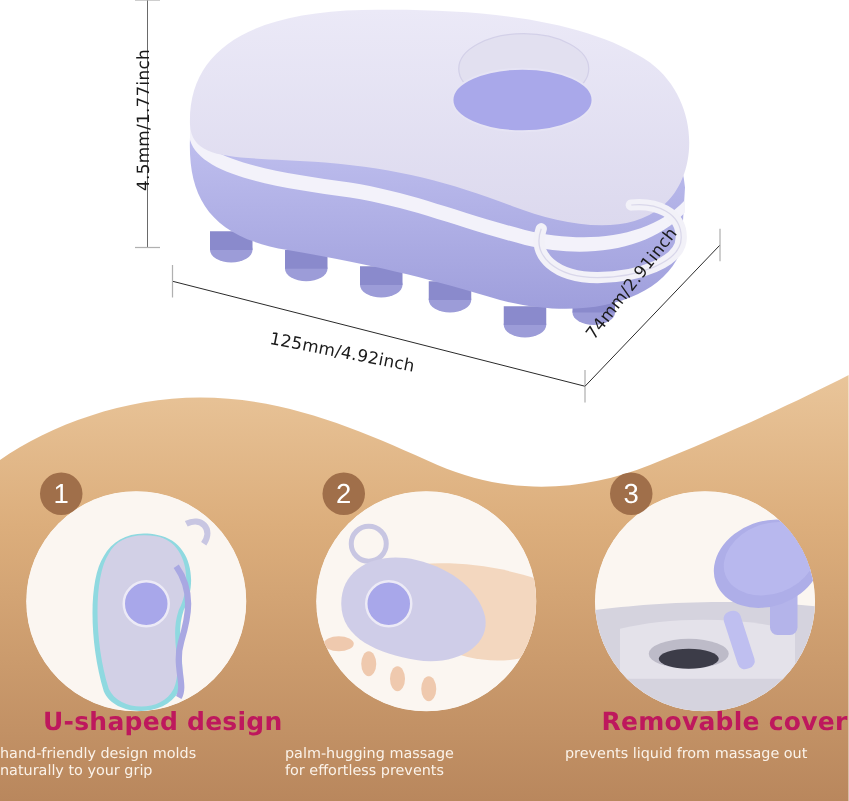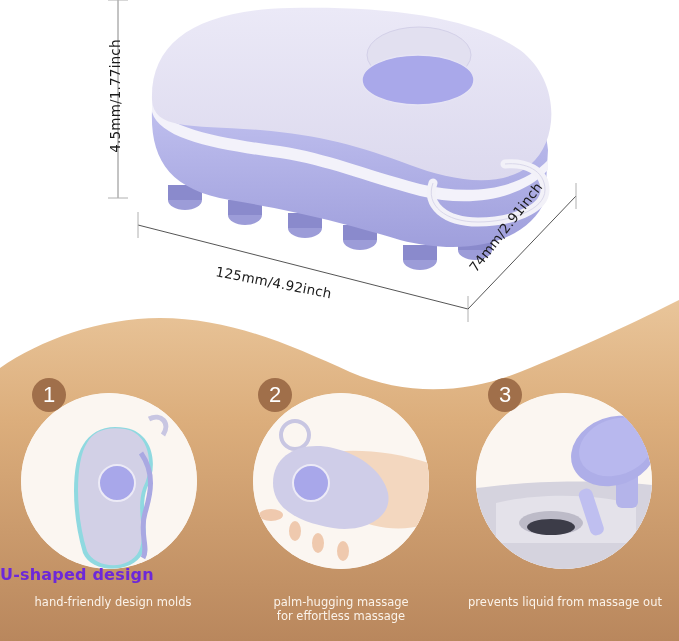--- a/index.html
+++ b/index.html
@@ -26,22 +26,22 @@
     .feature-circle { position: absolute; top: 18px; width: 176px; height: 176px; border-radius: 50%; background: #fbf6f1; overflow: hidden; }
     .feature-1 .feature-circle { left: 21px; }
     .feature-2 .feature-circle { left: 25px; }
     .feature-3 .feature-circle { left: 24px; }
 
     .badge { position: absolute; top: 3px; width: 34px; height: 34px; border-radius: 50%; background: #a06f4a; color: #ffffff; font-size: 22px; display: flex; align-items: center; justify-content: center; font-family: "Liberation Sans", sans-serif; z-index: 3; }
     .feature-1 .badge { left: 32px; }
     .feature-2 .badge { left: 30px; }
     .feature-3 .badge { left: 36px; }
 
-    .feature-title { position: absolute; top: 190px; left: 0; width: 100%; text-align: left; color: #6d28d9; font-size: 16px; font-weight: bold; font-family: "DejaVu Sans", sans-serif; letter-spacing: 0.2px; }
-    .feature-desc { position: absolute; top: 220px; left: 0; width: 100%; text-align: center; color: #fbf3ea; font-size: 11.5px; line-height: 14px; font-family: "DejaVu Sans", sans-serif; }
+    .feature-title { position: absolute; top: 190px; left: 0; width: 100%; text-align: right; color: #be185d; font-size: 20px; font-weight: bold; font-family: "DejaVu Sans", sans-serif; letter-spacing: 0.2px; }
+    .feature-desc { position: absolute; top: 220px; left: 0; width: 100%; text-align: left; color: #fbf3ea; font-size: 11.5px; line-height: 14px; font-family: "DejaVu Sans", sans-serif; }
     .feature-desc span { display: block; }
 
     svg { display: block; }
   </style>
 </head>
 <body>
 
 <div class="canvas">
 
   <svg class="wave-bg" viewBox="0 0 679 641" width="679" height="641">
@@ -125,57 +125,59 @@
         <path d="M128,26 C140,20 150,30 142,42" fill="none" stroke="#c8c6e2" stroke-width="5"></path>
         <path d="M62,52 C50,70 50,120 62,160 C70,180 110,182 122,160 C130,140 118,118 126,95 C138,72 132,40 105,35 C85,31 70,38 62,52 Z" fill="#8fd9e0"></path>
         <path d="M66,50 C54,68 54,120 66,158 C74,176 108,178 118,158 C126,140 114,118 122,95 C134,72 128,40 104,36 C86,33 72,38 66,50 Z" fill="#d2d0e6"></path>
         <path d="M120,60 C134,80 130,100 124,120 C118,140 128,155 122,165" fill="none" stroke="#a9a8e2" stroke-width="5"></path>
         <circle cx="96" cy="90" r="18" fill="#a8a7ea" stroke="#eceaf6" stroke-width="2"></circle>
       </svg>
     </div>
     <div class="feature-title">U-shaped design</div>
     <div class="feature-desc">
       <span>hand-friendly design molds</span>
+      <span>naturally to your grip</span>
     </div>
   </div>
 
   <div class="feature feature-2">
     <div class="badge">2</div>
     <div class="feature-circle">
       <svg width="176" height="176" viewBox="0 0 176 176">
         <circle cx="88" cy="88" r="88" fill="#fbf6f1"></circle>
         <path d="M70,60 C100,55 140,58 176,70 L176,130 C150,140 120,135 100,125 Z" fill="#f3d7bf"></path>
         <circle cx="42" cy="42" r="14" fill="none" stroke="#c8c6e2" stroke-width="4"></circle>
         <path d="M20,90 C20,60 50,48 80,55 C110,62 130,80 135,100 C140,125 110,140 80,135 C50,130 20,118 20,90 Z" fill="#cfcde8"></path>
         <circle cx="58" cy="90" r="18" fill="#a8a7ea" stroke="#eceaf6" stroke-width="2"></circle>
         <ellipse cx="18" cy="122" rx="12" ry="6" fill="#efc9ae"></ellipse>
         <ellipse cx="42" cy="138" rx="6" ry="10" fill="#efc9ae"></ellipse>
         <ellipse cx="65" cy="150" rx="6" ry="10" fill="#efc9ae"></ellipse>
         <ellipse cx="90" cy="158" rx="6" ry="10" fill="#efc9ae"></ellipse>
       </svg>
     </div>
     <div class="feature-desc">
       <span>palm-hugging massage</span>
-      <span>for effortless massage</span>
+      <span>for effortless prevents</span>
     </div>
   </div>
 
   <div class="feature feature-3">
     <div class="badge">3</div>
     <div class="feature-circle">
       <svg width="176" height="176" viewBox="0 0 176 176">
         <circle cx="88" cy="88" r="88" fill="#fbf6f1"></circle>
         <path d="M0,95 C40,90 100,85 176,92 L176,176 L0,176 Z" fill="#d5d3de"></path>
         <path d="M20,110 C60,100 120,100 160,112 L160,150 L20,150 Z" fill="#e4e2ea"></path>
         <ellipse cx="75" cy="130" rx="32" ry="12" fill="#bdbbc8"></ellipse>
         <ellipse cx="75" cy="134" rx="24" ry="8" fill="#3c3c48"></ellipse>
         <rect x="108" y="95" width="14" height="48" rx="6" fill="#bfbff0" transform="rotate(-18 115 118)"></rect>
         <rect x="140" y="75" width="22" height="40" rx="6" fill="#b4b4ea"></rect>
         <ellipse cx="138" cy="58" rx="44" ry="34" fill="#aeaee8" transform="rotate(-20 138 58)"></ellipse>
         <ellipse cx="140" cy="54" rx="38" ry="28" fill="#b8b8ee" transform="rotate(-20 140 54)"></ellipse>
       </svg>
     </div>
+    <div class="feature-title">Removable cover</div>
     <div class="feature-desc">
       <span>prevents liquid from massage out</span>
     </div>
   </div>
 
 </div>
 
 </body></html>

